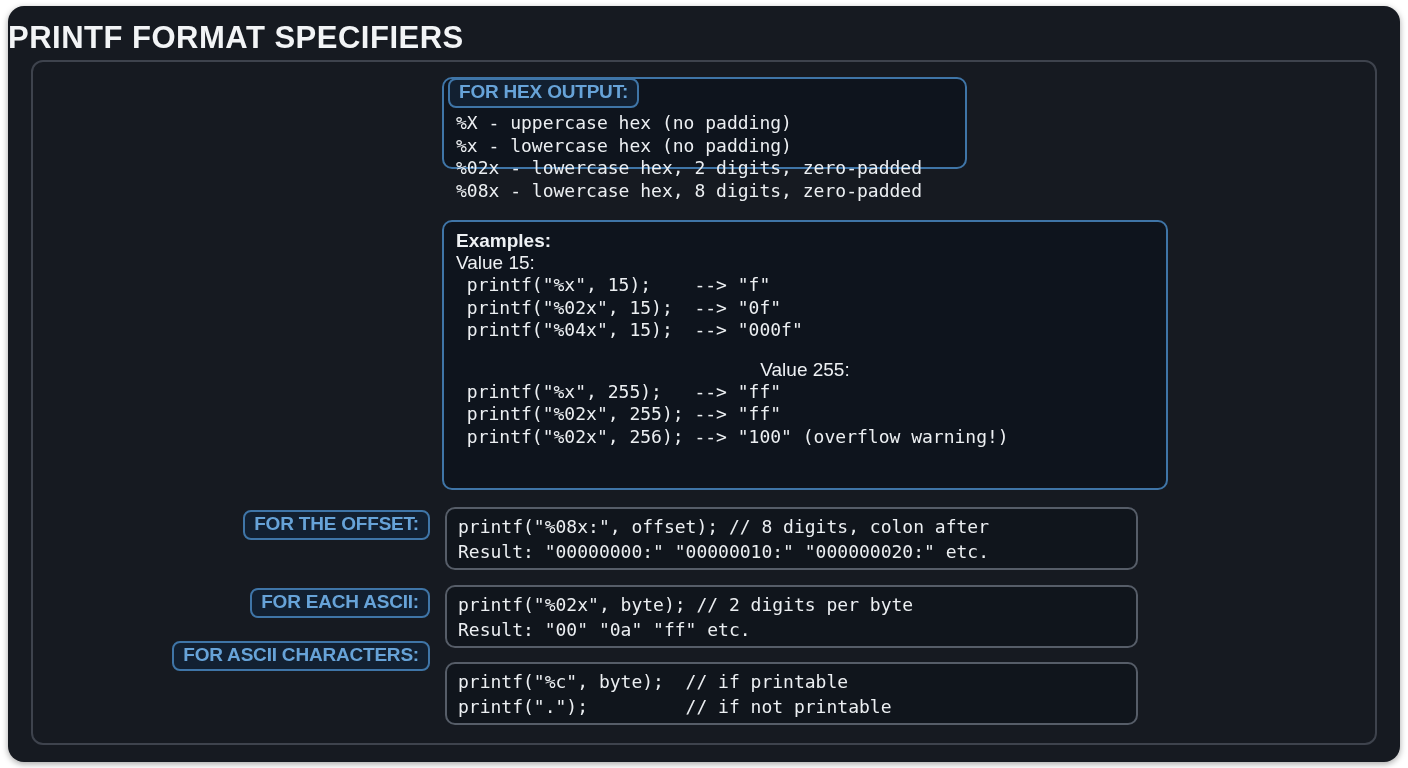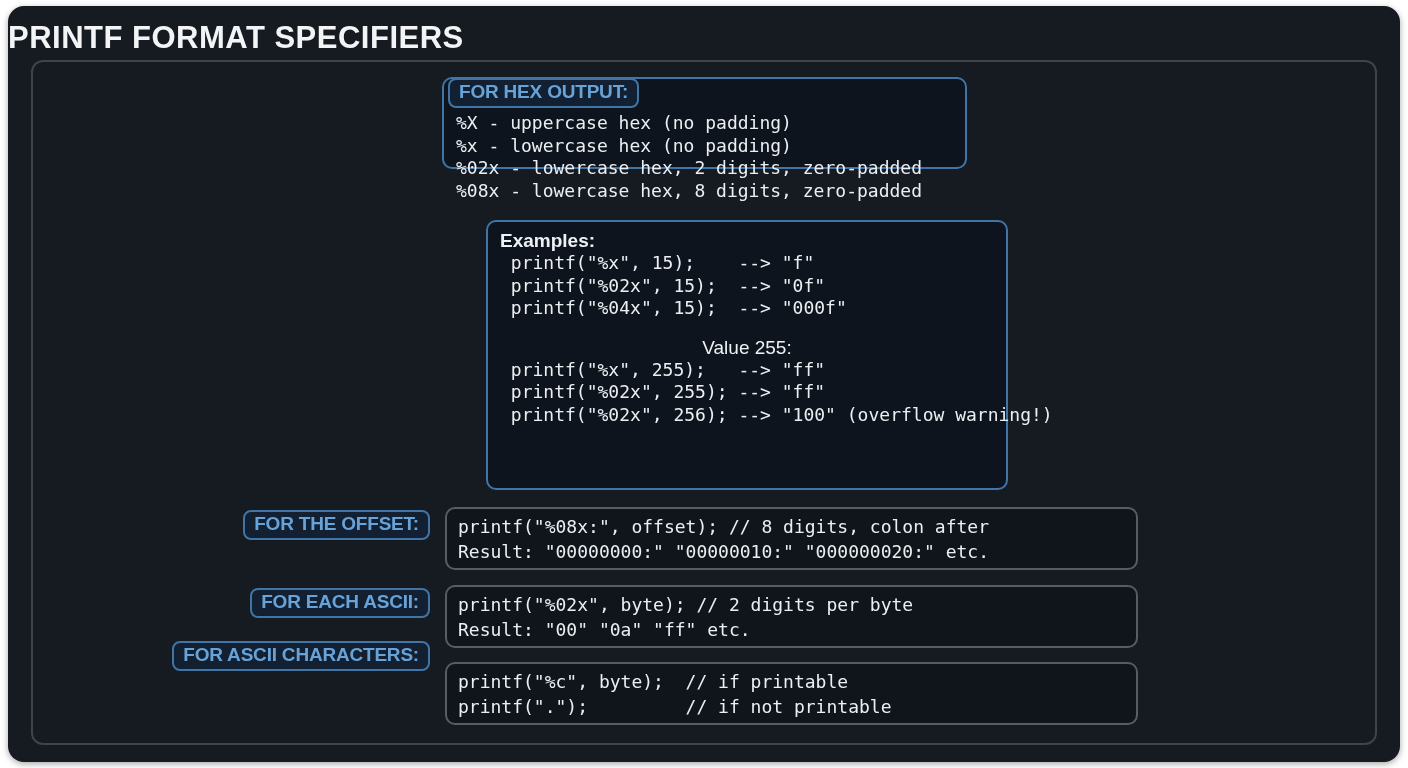--- a/index.html
+++ b/index.html
@@ -77,23 +77,22 @@
     left: 409px; top: 15px;
     width: 525px; height: 92px;
     padding: 33px 12px 6px 12px;
   }
   .hex-tag {
     position: absolute;
     left: 4px; top: -1px;
   }
   .examples-box {
     left: 409px; top: 158px;
-    width: 522px; height: 270px;
+    width: 726px; height: 270px;
     padding: 8px 12px;
-    margin-left: 44px;
   }
 
   .sec-tag {
     position: absolute;
     right: 945px;
     height: 30px;
   }
   .sec-box {
     position: absolute;
     left: 412px;
@@ -123,20 +122,21 @@
     <div class="bluebox hex-box">
       <div class="tag hex-tag">FOR HEX OUTPUT:</div>
       <div class="code">%X - uppercase hex (no padding)</div>
       <div class="code">%x - lowercase hex (no padding)</div>
       <div class="code">%02x - lowercase hex, 2 digits, zero-padded</div>
       <div class="code">%08x - lowercase hex, 8 digits, zero-padded</div>
     </div>
 
     <div class="bluebox examples-box">
       <div class="sans bold">Examples:</div>
+      <div class="sans">Value 15:</div>
       <div class="code"> printf("%x", 15);    --&gt; "f"</div>
       <div class="code"> printf("%02x", 15);  --&gt; "0f"</div>
       <div class="code"> printf("%04x", 15);  --&gt; "000f"</div>
       <div class="sans gap">Value 255:</div>
       <div class="code"> printf("%x", 255);   --&gt; "ff"</div>
       <div class="code"> printf("%02x", 255); --&gt; "ff"</div>
       <div class="code"> printf("%02x", 256); --&gt; "100" (overflow warning!)</div>
     </div>
 
     <div class="tag sec-tag tag-offset">FOR THE OFFSET:</div>

